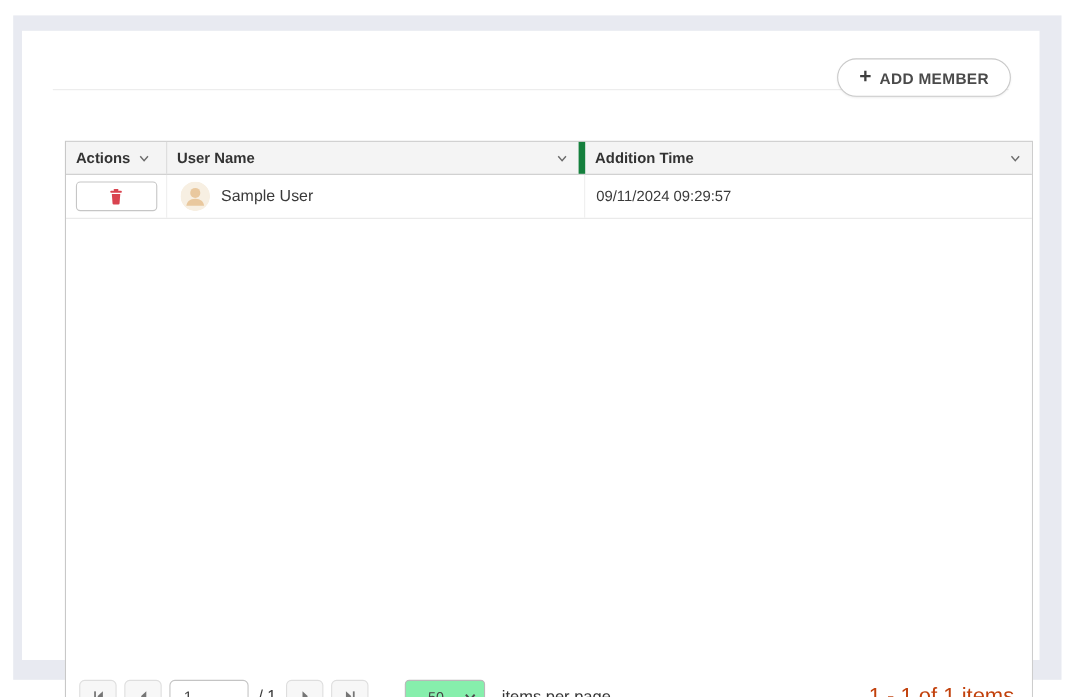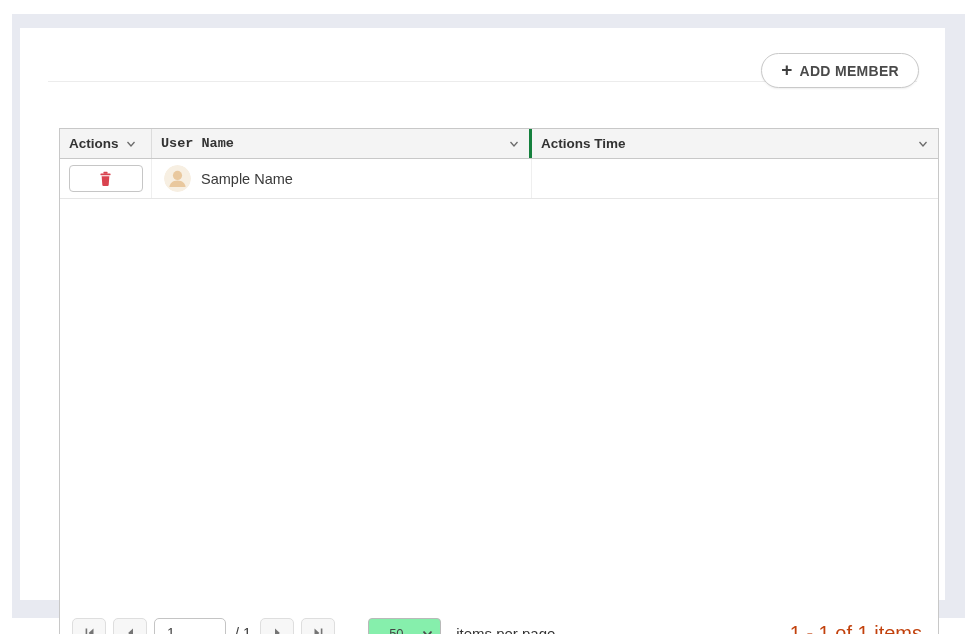--- a/index.html
+++ b/index.html
@@ -84,21 +84,21 @@
     padding: 0 9px;
     font-size: 13.5px;
     font-weight: 700;
     color: #333;
     cursor: pointer;
   }
   .hcell .hlabel { white-space: nowrap; }
   .hcell .spacer { flex: 1; }
   .hcell.c-actions { width: 92px; border-right: 1px solid #dcdcdc; }
   .hcell.c-actions .hlabel { margin-right: 6px; }
-  .hcell.c-user { width: 380px; border-right: 3px solid #15803d; font-family: Liberation Mono, monospace; }
+  .hcell.c-user { width: 380px; border-right: 6px solid #15803d; }
   .hcell.c-time { flex: 1; }
   .sort-chevron { flex: 0 0 auto; display: inline-flex; }
   .grid-row {
     display: flex;
     height: 40px;
     border-bottom: 1px solid #e6e6e6;
     background: #ffffff;
     flex: 0 0 auto;
   }
   .cell {
@@ -211,21 +211,21 @@
       <div class="hcell c-user">
         <span class="hlabel">User Name</span>
         <span class="spacer"></span>
         <span class="sort-chevron">
           <svg width="12" height="12" viewBox="0 0 12 12">
               <polyline points="2.5,4 6,8 9.5,4" fill="none" stroke="#6b6b6b" stroke-width="1.3"></polyline>
             </svg>
         </span>
       </div>
       <div class="hcell c-time">
-        <span class="hlabel">Actions Time</span>
+        <span class="hlabel">Addition Time</span>
         <span class="spacer"></span>
         <span class="sort-chevron">
           <svg width="12" height="12" viewBox="0 0 12 12">
               <polyline points="2.5,4 6,8 9.5,4" fill="none" stroke="#6b6b6b" stroke-width="1.3"></polyline>
             </svg>
         </span>
       </div>
     </div>
 
     <div class="grid-row">
@@ -248,21 +248,24 @@
                   <circle cx="13.5" cy="13.5" r="13.5"></circle>
                 </clipPath>
               </defs>
             <circle cx="13.5" cy="13.5" r="13.5" fill="#f7efe2"></circle>
             <g clip-path="url(#avclip)">
               <circle cx="13.5" cy="10.4" r="4.6" fill="#e9c89e"></circle>
               <path d="M13.5 15.6 c-5 0 -7.6 2.9 -8.1 6.4 h16.2 c-0.5 -3.5 -3.1 -6.4 -8.1 -6.4 z" fill="#e9c89e"></path>
             </g>
           </svg>
         </span>
-        <span>Sample Name</span>
+        <span>Sample User</span>
+      </div>
+      <div class="cell c-time">
+        <span>09/11/2024 09:29:57</span>
       </div>
     </div>
 
     <div class="grid-filler"></div>
 
     <div class="pager">
       <button class="pager-btn">
         <span style="display:inline-flex;">
           <svg width="13" height="12" viewBox="0 0 13 12">
             <rect x="2.6" y="1.5" width="1.6" height="9" fill="#757575"></rect>

